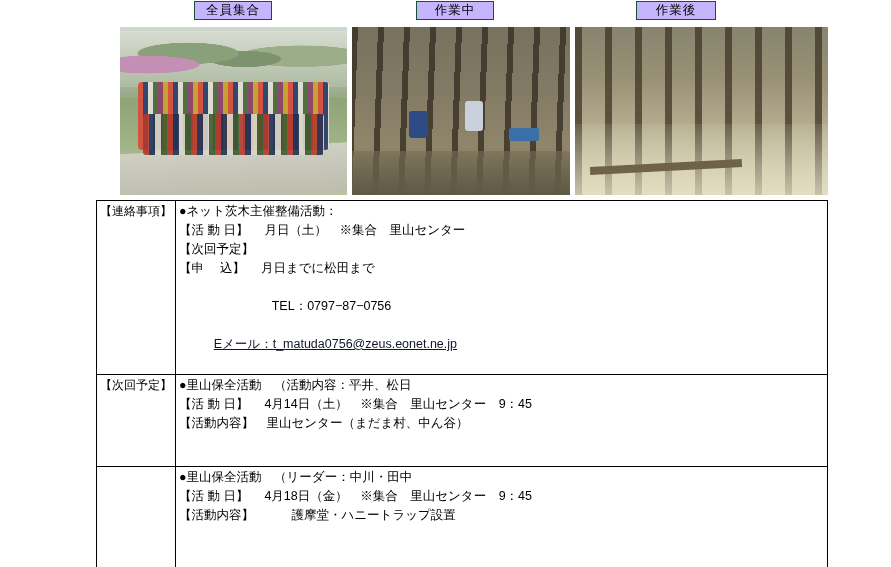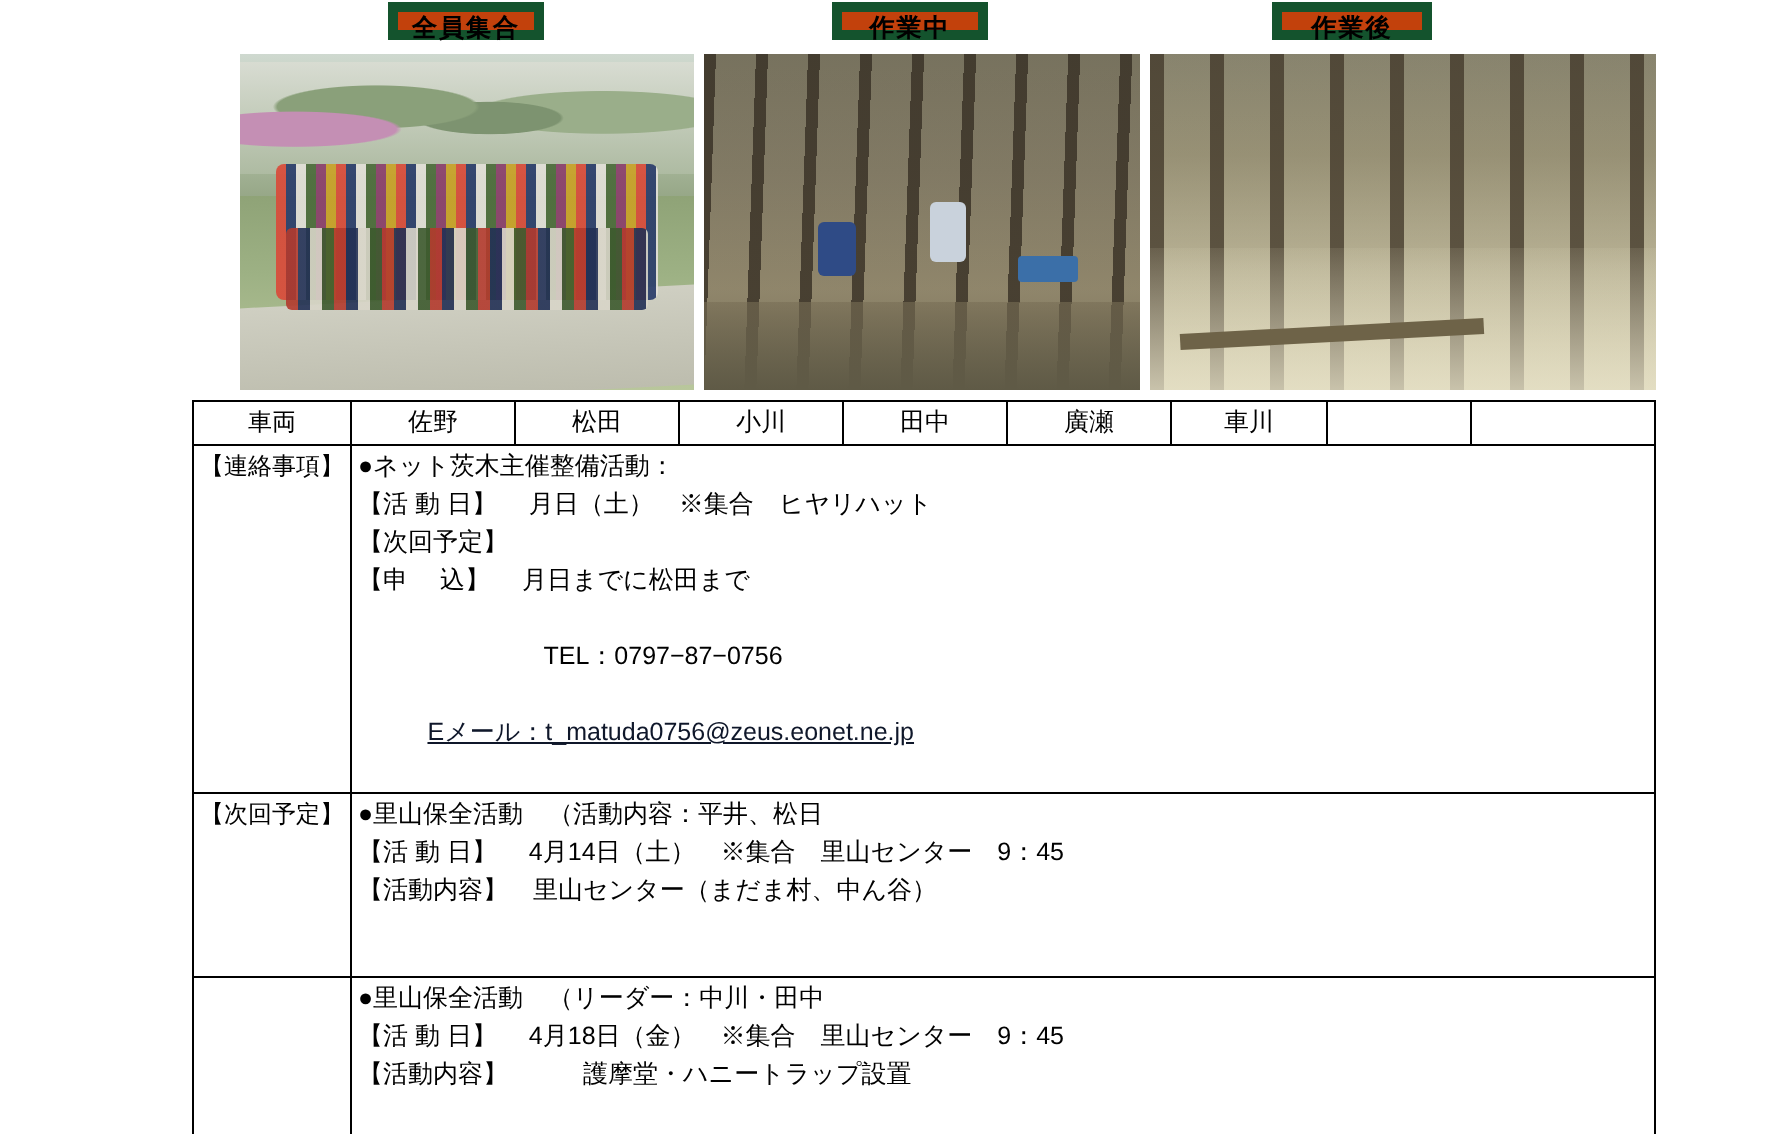--- a/index.html
+++ b/index.html
@@ -30,27 +30,26 @@
   .caption-row {
     position: absolute;
     left: 0; top: 0;
     width: 732px;
     height: 22px;
   }
   .caption {
     position: absolute;
     top: 1px;
     height: 19px;
-    border: 5px solid #14532d;
-    background: #c2410c;
+    border: 1px solid #14532d;
+    background: #c4b5fd;
     font-size: 12.5px;
     line-height: 17px;
     text-align: center;
     letter-spacing: 1px;
-    font-weight: bold;
   }
   .cap1 { left: 98px; width: 78px; }
   .cap2 { left: 320px; width: 78px; }
   .cap3 { left: 540px; width: 80px; }
 
   .photos {
     position: absolute;
     left: 24px;
     top: 27px;
     width: 708px;
@@ -183,35 +182,24 @@
           <div class="trunks"></div>
         <div class="light"></div>
           <div class="logs"></div>
       </div>
     </div>
   </div>
 
   <table class="tbl">
     <tbody>
     <tr>
-      <td class="lbl">車両</td>
-      <td class="vehicle-name" style="width:82px">佐野</td>
-      <td class="vehicle-name" style="width:82px">松田</td>
-      <td class="vehicle-name" style="width:82px">小川</td>
-      <td class="vehicle-name" style="width:82px">田中</td>
-      <td class="vehicle-name" style="width:82px">廣瀬</td>
-      <td class="vehicle-name" style="width:78px">車川</td>
-      <td class="vehicle-name" style="width:72px"></td>
-      <td class="vehicle-name"></td>
-    </tr>
-    <tr>
       <td class="lbl lbl-l">【連絡事項】</td>
       <td colspan="8" class="cell-body">
         <div>●ネット茨木主催整備活動：</div>
-        <div>【活 動 日】　 月日（土）　※集合　ヒヤリハット</div>
+        <div>【活 動 日】　 月日（土）　※集合　里山センター</div>
         <div>【次回予定】</div>
         <div>【申　 込】　 月日までに松田まで</div>
         <div>
           <span class="tel-line">TEL：0797−87−0756</span>
           <span style="display:inline-block;width:46px"></span>
           <span class="mailto">Eメール：t_matuda0756@zeus.eonet.ne.jp</span>
         </div>
       </td>
     </tr>
     <tr>

